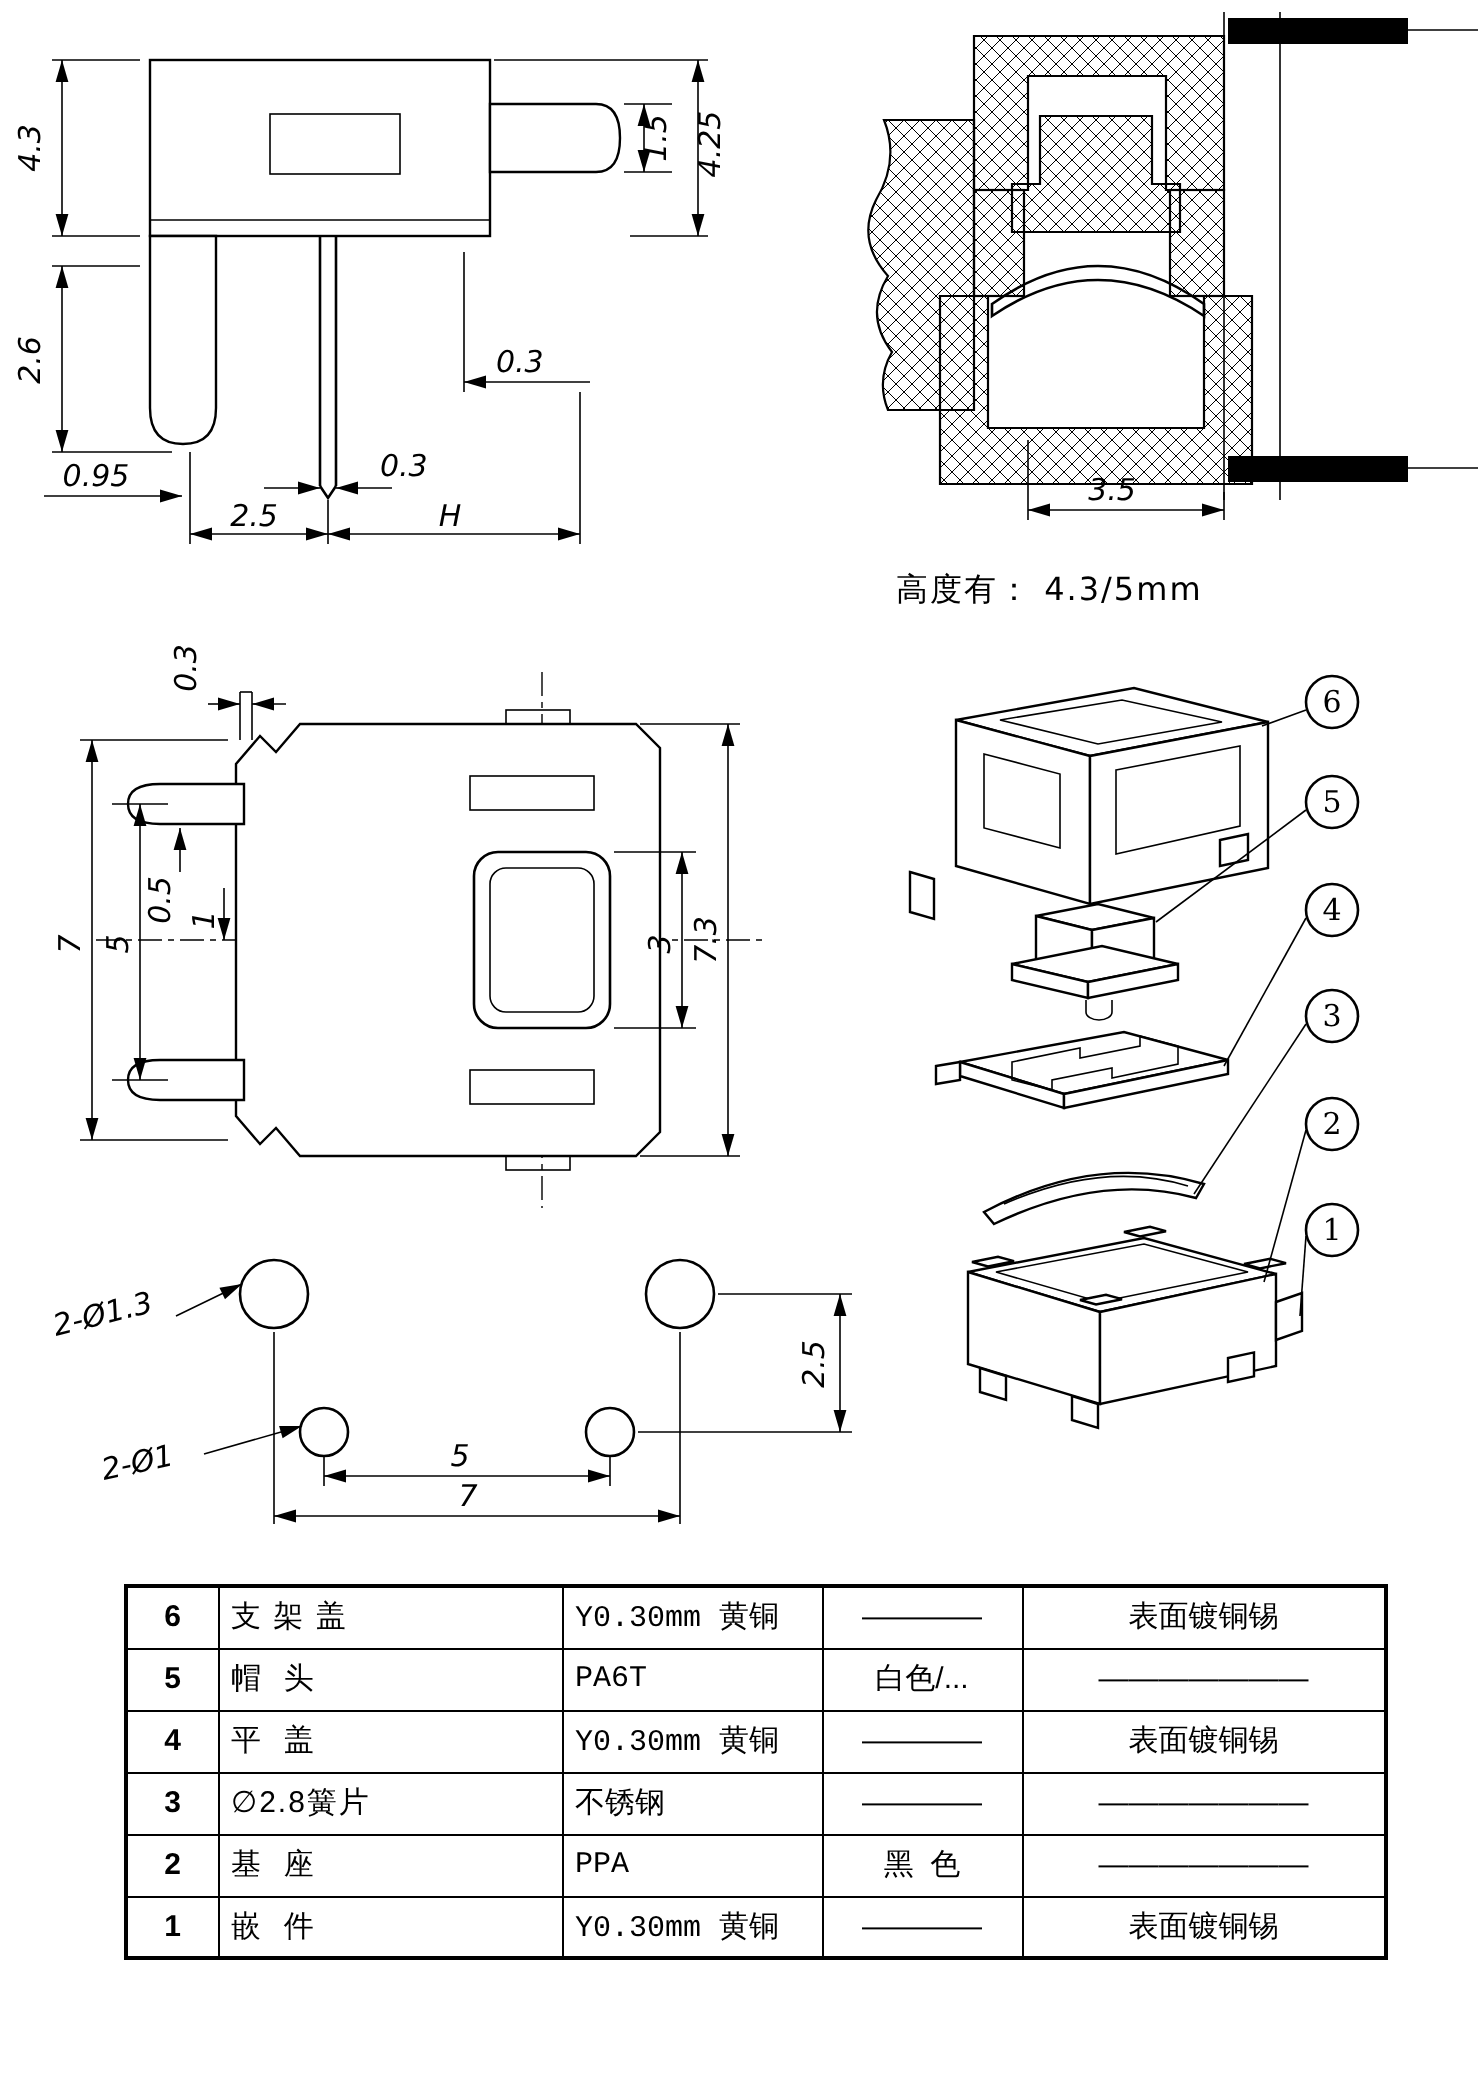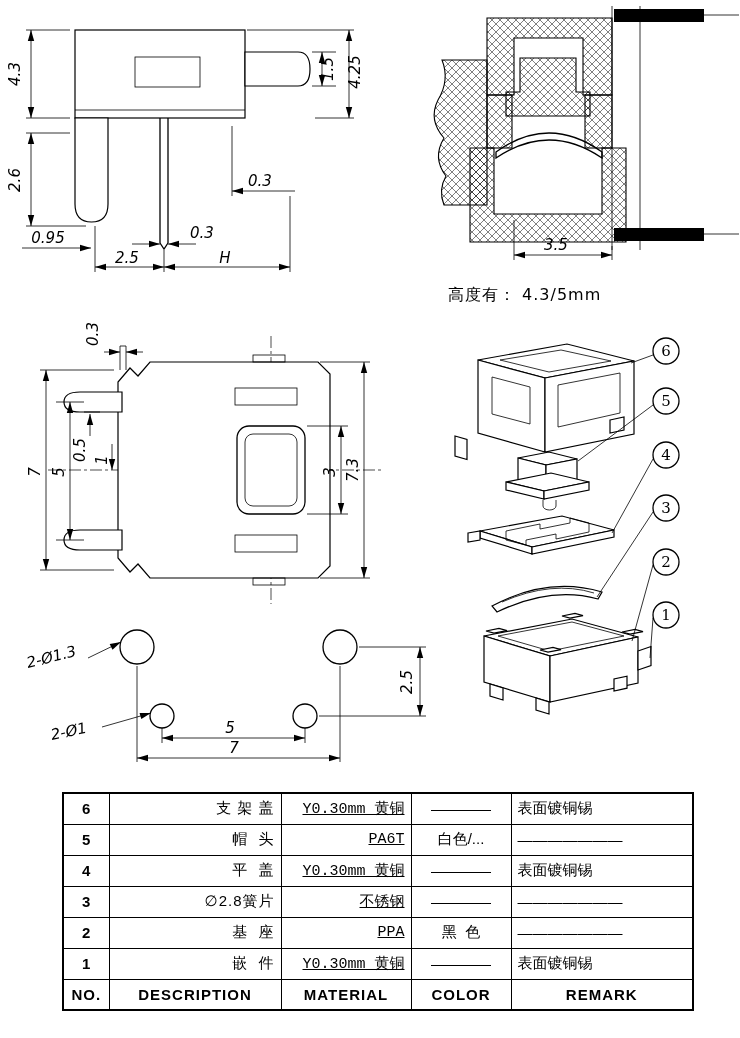--- a/index.html
+++ b/index.html
@@ -21,24 +21,24 @@
   .t    { font:italic 15px "DejaVu Sans", sans-serif; }
   .note { font:16px "DejaVu Sans", sans-serif; letter-spacing:1px; }
   .cnum { font:15px "DejaVu Serif", serif; }
 
   
   #bom { position:absolute; left:62px; top:792px; width:630px;
          border-collapse:collapse; table-layout:fixed; border:2px solid #000; }
   #bom td { border:1.5px solid #000; height:31px; padding:0 6px; font-size:15px;
             overflow:hidden; white-space:pre; }
   .c-no   { text-align:center; font-weight:bold; font-size:19px; }
-  .c-desc { text-align:right; letter-spacing:1px; }
-  .c-mat  { text-align:right; font-family:"Liberation Mono", monospace; font-size:14px;text-decoration:underline; }
+  .c-desc { text-align:left; letter-spacing:1px; }
+  .c-mat  { text-align:left; font-family:"Liberation Mono", monospace; font-size:14px; }
   .c-col  { text-align:center; }
-  .c-rem  { text-align:left; }
+  .c-rem  { text-align:center; }
   .hdr td { font-size:20px; font-weight:bold; text-align:center; height:38px; letter-spacing:1px;
             font-family:"Liberation Sans", sans-serif; }
 </style>
 </head>
 <body>
 
 <svg id="drawing" width="740" height="785" viewBox="0 0 740 785" xmlns="http://www.w3.org/2000/svg">
   <defs>
     <pattern id="xh" width="8" height="8" patternUnits="userSpaceOnUse">
       <path d="M0,8 L8,0 M0,0 L8,8" stroke="#000" stroke-width="0.5" fill="none"></path>
@@ -329,21 +329,14 @@
       <td class="c-col">黑  色</td>
       <td class="c-rem">———————</td>
     </tr>
     <tr>
       <td class="c-no">1</td>
       <td class="c-desc">嵌  件</td>
       <td class="c-mat">Y0.30mm 黄铜</td>
       <td class="c-col">————</td>
       <td class="c-rem">表面镀铜锡</td>
     </tr>
-    <tr class="hdr">
-      <td>NO.</td>
-      <td>DESCRIPTION</td>
-      <td>MATERIAL</td>
-      <td>COLOR</td>
-      <td>REMARK</td>
-    </tr>
   </tbody>
 </table>
 
 </body></html>

